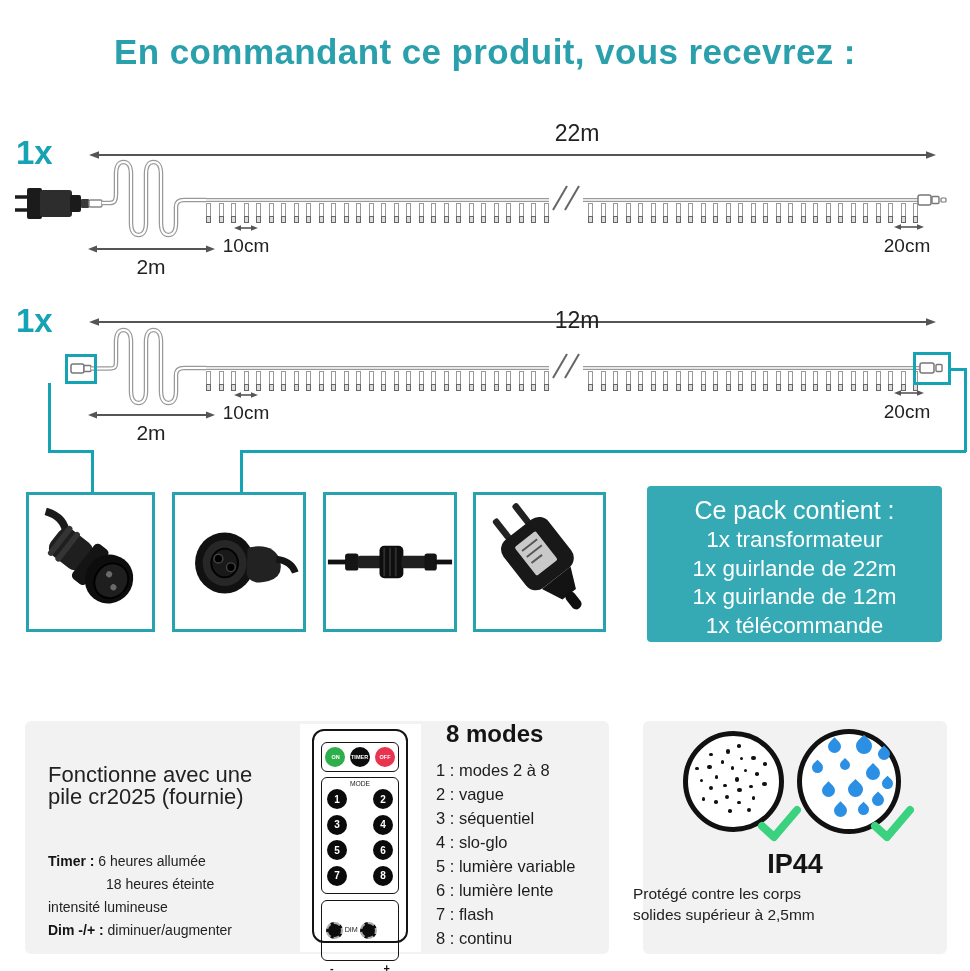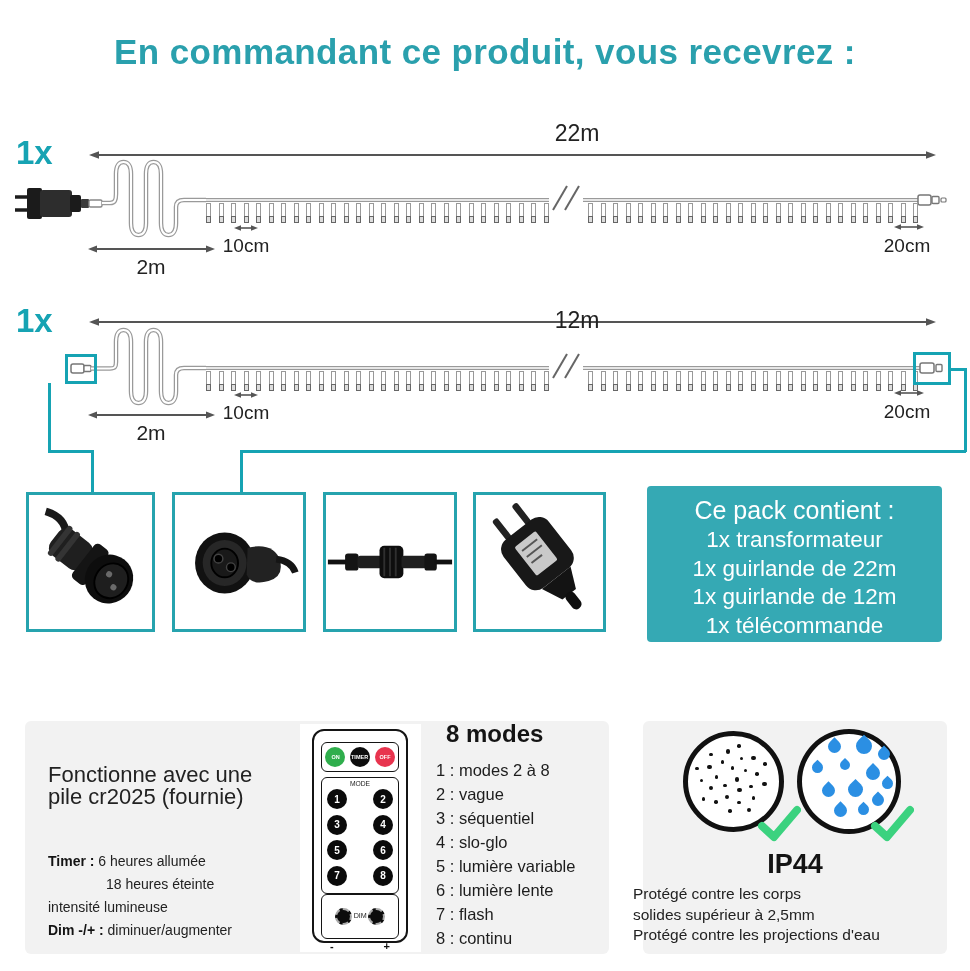--- a/index.html
+++ b/index.html
@@ -67,21 +67,21 @@
   .rbtn { width:20px; height:20px; border-radius:50%; display:flex; align-items:center; justify-content:center; }
   .rbtn i { font-style:normal; color:#fff; font-weight:800; font-size:10px; transform:scale(.55); white-space:nowrap; }
   .rbtn.on  { background:#2fae4c; }
   .rbtn.tmr { background:#0d0d0d; }
   .rbtn.off { background:#e8344e; }
   .r-mode { margin-top:5px; padding:1px 5px 7px; }
   .r-mode-label { text-align:center; font-size:9px; transform:scale(.75); color:#222; height:10px; }
   .mode-grid { display:grid; grid-template-columns:repeat(2, 20px); justify-content:space-between; row-gap:5.5px; }
   .mode-btn { width:20px; height:20px; border-radius:50%; background:#0b0b0b; color:#fff;
     font-size:10px; font-weight:800; display:flex; align-items:center; justify-content:center; }
-  .r-dim { margin-top:0; display:flex; align-items:center; justify-content:center; padding:13px 4px; }
+  .r-dim { margin-top:6px; display:flex; align-items:center; justify-content:flex-start; padding:21px 4px; }
   .knob { width:17px; height:17px; border-radius:50%; background:#0c0c0c; border:2px dashed #aaa; box-sizing:border-box; }
   .r-dim-label { font-size:9px; transform:scale(.8); color:#222; }
   .r-pm { margin:1px 7px 0; display:flex; justify-content:space-between; padding:0 9px;
     font-size:11px; font-weight:800; color:#111; }
 
   .modes-title { position:absolute; left:436px; top:720px; font-size:24px; font-weight:800; color:#141414;margin-left:10px; }
   .modes-list  { position:absolute; left:436px; top:758px; font-size:16.5px; color:#1d1d1d; }
   .modes-list div { line-height:24px; }
 
   
@@ -514,16 +514,15 @@
   <svg class="check" id="check-1" viewBox="0 0 44 38">
     <path d="M5 21 L17 32 L40 5" stroke="#3bd27f" stroke-width="8" fill="none" stroke-linecap="round" stroke-linejoin="round"></path>
   </svg>
   <svg class="check" id="check-2" viewBox="0 0 44 38">
     <path d="M5 21 L17 32 L40 5" stroke="#3bd27f" stroke-width="8" fill="none" stroke-linecap="round" stroke-linejoin="round"></path>
   </svg>
   <div class="ip-rating">IP44</div>
   <div class="ip-lines">
       <div class="">Protégé contre les corps</div>
       <div class="">solides supérieur à 2,5mm</div>
-      <div class="">Protégé contre les projections d'eau</div>
     </div>
 
 </div>
 
 </body></html>

